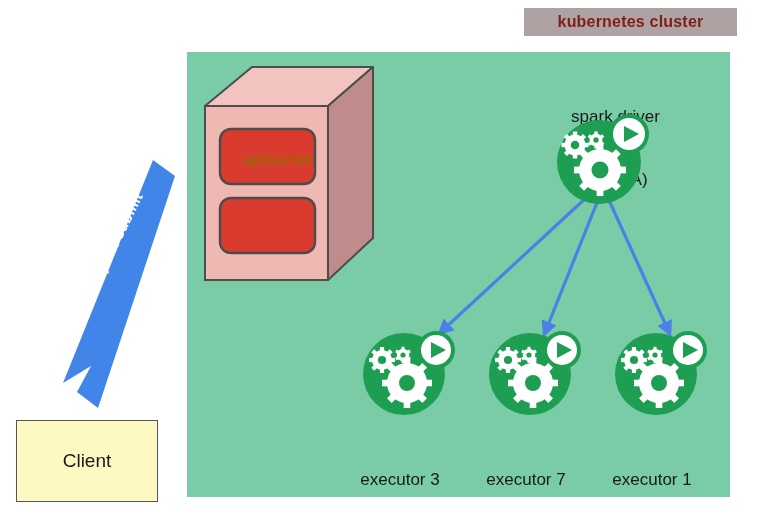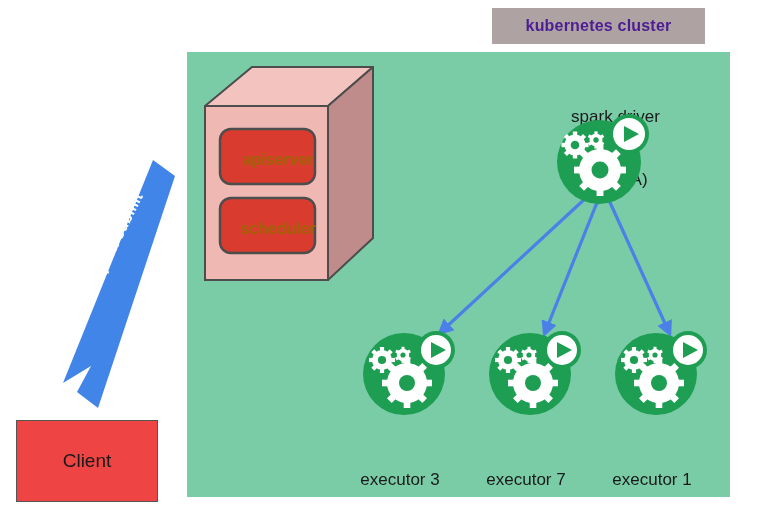--- a/index.html
+++ b/index.html
@@ -19,41 +19,41 @@
   #cluster-panel {
     position: absolute;
     left: 187px;
     top: 52px;
     width: 543px;
     height: 445px;
     background: #79cca6;
   }
   #cluster-badge {
     position: absolute;
-    left: 492px;
+    left: 524px;
     top: 8px;
     width: 213px;
-    height: 36px;
+    height: 28px;
     background: #aea2a2;
     display: flex;
     align-items: center;
     justify-content: center;
-    color: #4c1d95;
+    color: #7f1d1d;
     font-size: 16px;
     font-weight: bold;
     letter-spacing: 0.2px;
   }
   
   #client-box {
     position: absolute;
     left: 16px;
     top: 420px;
     width: 140px;
     height: 80px;
-    background: #ef4444;
+    background: #fef9c3;
     border: 1.3px solid #555555;
     display: flex;
     align-items: center;
     justify-content: center;
     color: #1a1a1a;
     font-size: 19px;
   }
   
   #spark-submit-arrow {
     position: absolute;
@@ -146,21 +146,20 @@
 
     <polygon points="124,40 169,1 169,172 124,214" fill="#c08b8b" stroke="#4d4d4d" stroke-width="2"></polygon>
 
     <rect x="1" y="40" width="123" height="174" fill="#efb8b3" stroke="#4d4d4d" stroke-width="2"></rect>
 
     <rect x="16" y="63" width="95" height="55" rx="11" ry="11" fill="#d93c2e" stroke="#4d4d4d" stroke-width="2.5"></rect>
 
     <rect x="16" y="132" width="95" height="55" rx="11" ry="11" fill="#d93c2e" stroke="#4d4d4d" stroke-width="2.5"></rect>
   </svg>
   <div class="cube-label" id="apiserver-label">apiserver</div>
-  <div class="cube-label" id="scheduler-label">scheduler</div>
 
   <svg id="connectors" viewBox="0 0 761 516">
     <defs>
       <marker id="ah" markerWidth="5" markerHeight="5" refX="2.6" refY="2.5" orient="auto" markerUnits="strokeWidth">
         <path d="M0,0 L5,2.5 L0,5 z" fill="#4a80e8"></path>
       </marker>
     </defs>
     <g stroke="#4a80e8" stroke-width="3.2" fill="none" marker-start="url(#ah)" marker-end="url(#ah)">
       <line x1="588" y1="196" x2="443" y2="330"></line>
       <line x1="598" y1="200" x2="546" y2="330"></line>

